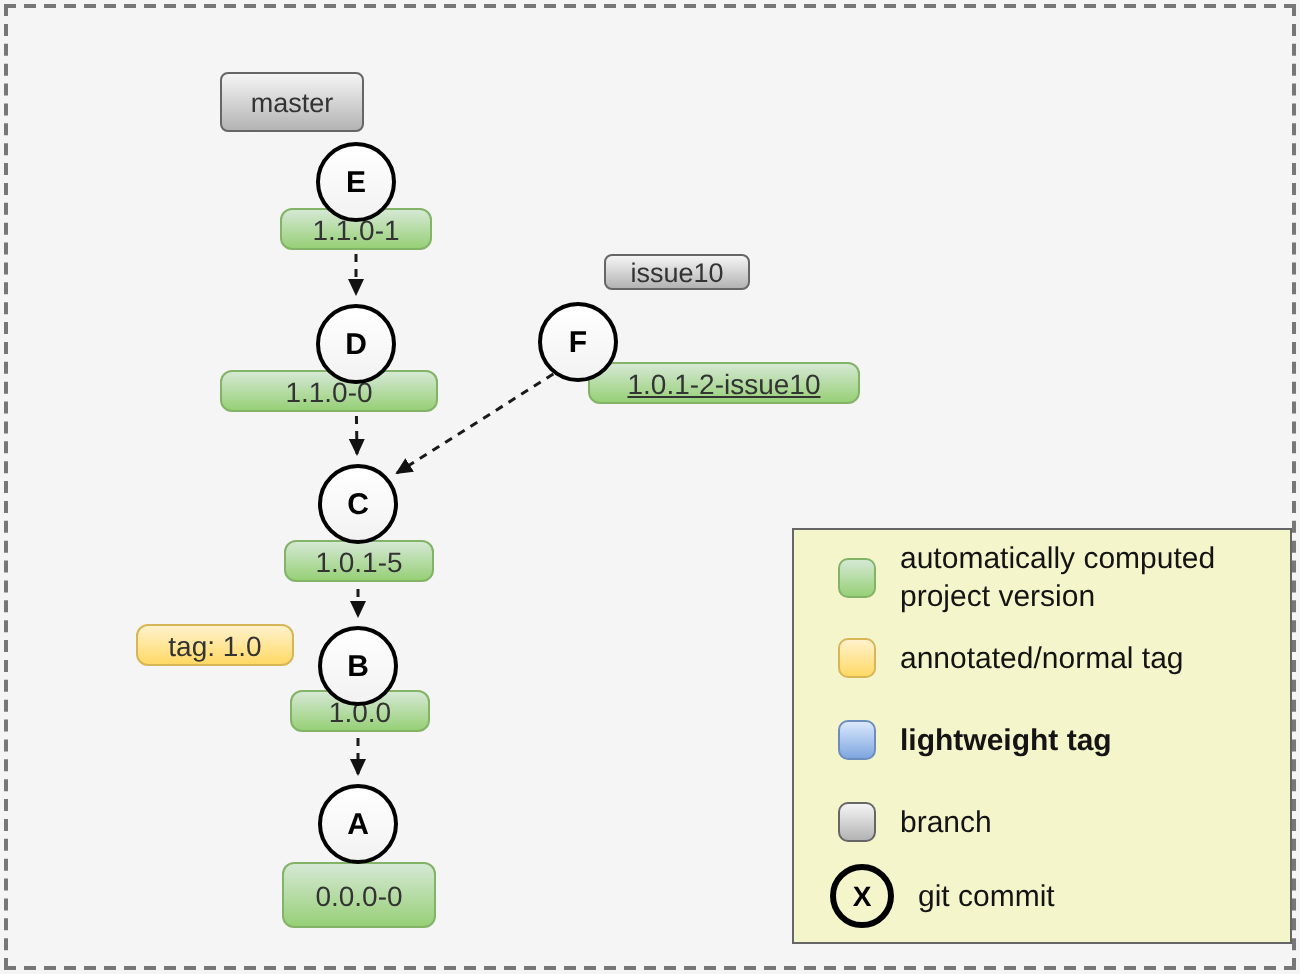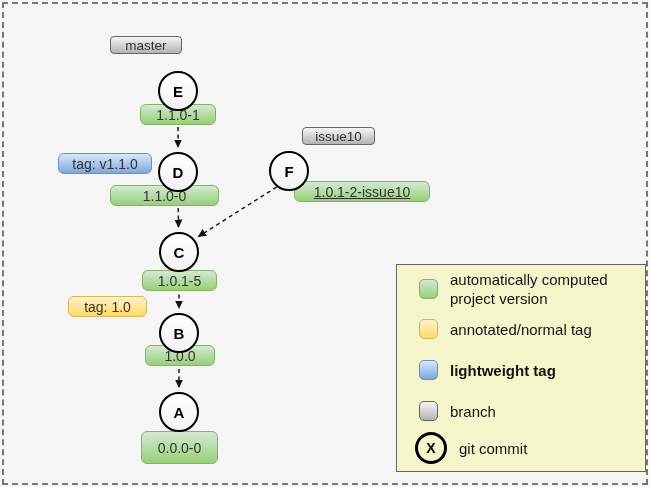--- a/index.html
+++ b/index.html
@@ -77,25 +77,24 @@
     </defs>
     <line x1="178" y1="112" x2="178" y2="147" stroke="#1a1a1a" stroke-width="1.5" stroke-dasharray="4 3.5" marker-end="url(#arrow)"></line>
     <line x1="178" y1="193" x2="178.5" y2="227" stroke="#1a1a1a" stroke-width="1.5" stroke-dasharray="4 3.5" marker-end="url(#arrow)"></line>
     <line x1="283" y1="183" x2="198.5" y2="236.5" stroke="#1a1a1a" stroke-width="1.5" stroke-dasharray="4 3.5" marker-end="url(#arrow)"></line>
     <line x1="179" y1="272" x2="179" y2="308" stroke="#1a1a1a" stroke-width="1.5" stroke-dasharray="4 3.5" marker-end="url(#arrow)"></line>
     <line x1="179" y1="354" x2="179" y2="387" stroke="#1a1a1a" stroke-width="1.5" stroke-dasharray="4 3.5" marker-end="url(#arrow)"></line>
   </svg>
 
   <div id="dashed-frame"></div>
 
-  <div class="pill branch" style="left:110px;top:36px;width:72px;height:18px;">master</div>
+  <div class="pill branch" style="left:110px;top:36px;width:72px;height:30px;">master</div>
   <div class="pill branch" style="left:302px;top:127px;width:73px;height:18px;">issue10</div>
 
-  <div class="pill tag-light" style="left:58px;top:153px;width:94px;height:21px;">tag: v1.1.0</div>
-  <div class="pill tag-annot" style="left:68px;top:296px;width:79px;height:21px;">tag: 1.0</div>
+  <div class="pill tag-annot" style="left:68px;top:312px;width:79px;height:21px;">tag: 1.0</div>
 
   <div class="pill version" style="left:140px;top:104px;width:76px;height:21px;">1.1.0-1</div>
   <div class="pill version" style="left:110px;top:185px;width:109px;height:21px;">1.1.0-0</div>
   <div class="pill version" style="left:294px;top:181px;width:136px;height:21px;text-decoration:underline;">1.0.1-2-issue10</div>
   <div class="pill version" style="left:142px;top:270px;width:75px;height:21px;">1.0.1-5</div>
   <div class="pill version" style="left:145px;top:345px;width:70px;height:21px;">1.0.0</div>
   <div class="pill version" style="left:141px;top:431px;width:77px;height:33px;">0.0.0-0</div>
 
   <div class="node" style="left:158px;top:71px;">
     <span>E</span>

